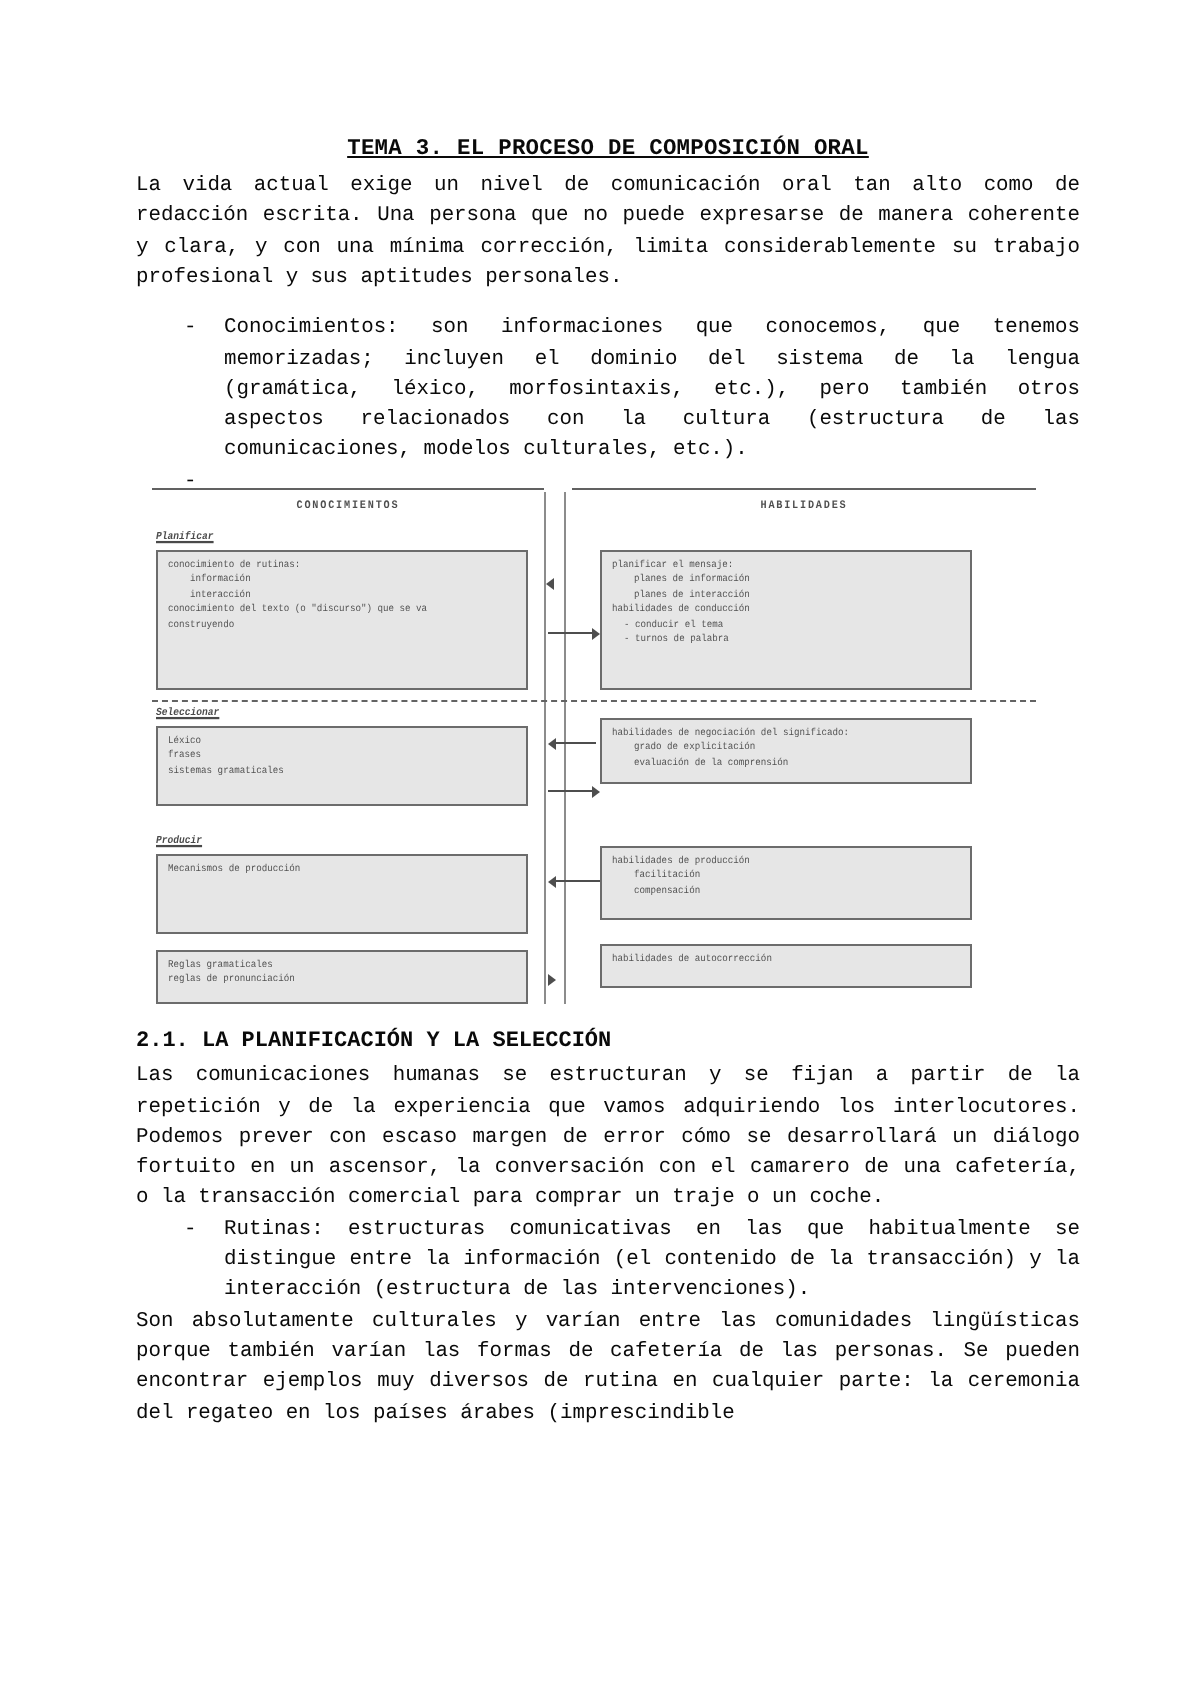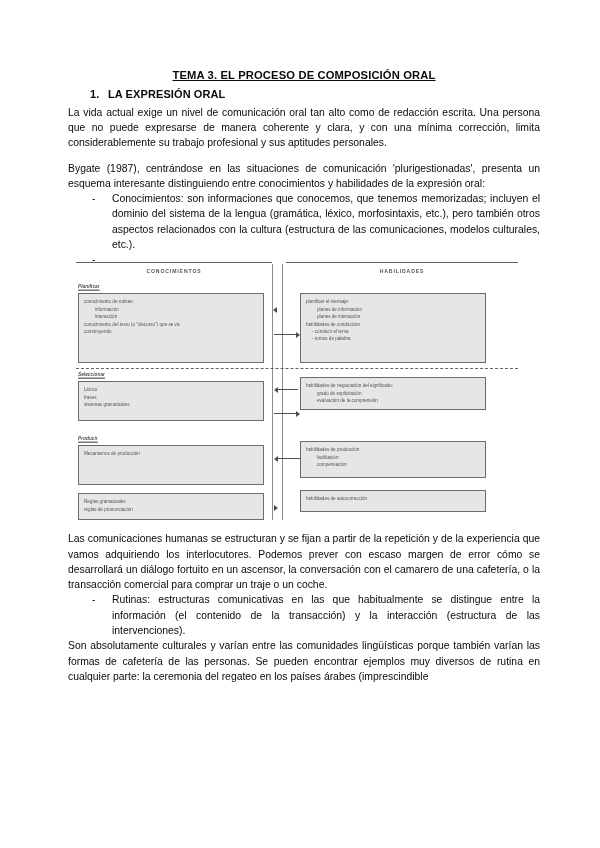--- a/index.html
+++ b/index.html
@@ -3,21 +3,21 @@
 <meta charset="utf-8">
 <style>
   html,body{margin:0;padding:0;}
   body{
     width:600px;height:848px;background:#ffffff;
     font-family:"Liberation Sans", sans-serif;
     color:#0a0a0a;overflow:hidden;position:relative;
   }
   .page{
     position:absolute;left:0;top:0;width:600px;height:737px;
-    padding:68px 60px 16px 68px;box-sizing:border-box;
+    padding:68px 60px 16px 68px;box-sizing:border-box;font-family:Liberation Mono, monospace;
   }
   .doc-title{
     text-align:center;font-weight:bold;font-size:11.2px;
     text-decoration:underline;letter-spacing:.15px;
     margin:0 0 3px 0;line-height:1.35;
   }
   .num-heading{
     font-weight:bold;font-size:11px;margin:0 0 2px 0;
     padding-left:22px;line-height:1.5;letter-spacing:.1px;
   }
@@ -98,30 +98,26 @@
     border-left:0;border-right:4.5px solid #1d1d1d;
   }
 </style>
 </head>
 <body>
 
 <div class="page">
 
   <div class="doc-title">TEMA 3. EL PROCESO DE COMPOSICIÓN ORAL</div>
 
-  <div class="num-heading">
-    <span class="num">1.</span><span>LA EXPRESIÓN ORAL</span>
-  </div>
 
   <p class="para">La vida actual exige un nivel de comunicación oral tan alto como de redacción escrita. Una persona que no puede expresarse de manera coherente y clara, y con una mínima corrección, limita considerablemente su trabajo profesional y sus aptitudes personales.</p>
 
   <div class="spacer"></div>
 
 
-  <p class="para tight">Bygate (1987), centrándose en las situaciones de comunicación 'plurigestionadas', presenta un esquema interesante distinguiendo entre conocimientos y habilidades de la expresión oral:</p>
 
   <ul class="bullets">
     <li>
       <span class="dash">-</span><span>Conocimientos: son informaciones que conocemos, que tenemos memorizadas; incluyen el dominio del sistema de la lengua (gramática, léxico, morfosintaxis, etc.), pero también otros aspectos relacionados con la cultura (estructura de las comunicaciones, modelos culturales, etc.).</span>
     </li>
     <li>
       <span class="dash">-</span>
     </li>
   </ul>
 
@@ -194,20 +190,21 @@
 
     <div class="dg-tick lft" style="left:205px;top:45px;"></div>
     <div class="dg-arrow right" style="left:206px;top:72px;width:22px;"></div>
     <div class="dg-arrow left" style="left:210px;top:127px;width:20px;"></div>
     <div class="dg-arrow right" style="left:206px;top:151px;width:22px;"></div>
     <div class="dg-arrow left" style="left:210px;top:196px;width:22px;"></div>
     <div class="dg-tick" style="left:206px;top:243px;"></div>
 
   </div>
 
+  <div class="sub-heading">2.1. LA PLANIFICACIÓN Y LA SELECCIÓN</div>
 
   <p class="para tight">Las comunicaciones humanas se estructuran y se fijan a partir de la repetición y de la experiencia que vamos adquiriendo los interlocutores. Podemos prever con escaso margen de error cómo se desarrollará un diálogo fortuito en un ascensor, la conversación con el camarero de una cafetería, o la transacción comercial para comprar un traje o un coche.</p>
 
   <ul class="bullets">
     <li>
       <span class="dash">-</span><span>Rutinas: estructuras comunicativas en las que habitualmente se distingue entre la información (el contenido de la transacción) y la interacción (estructura de las intervenciones).</span>
     </li>
   </ul>
 
   <p class="para">Son absolutamente culturales y varían entre las comunidades lingüísticas porque también varían las formas de cafetería de las personas. Se pueden encontrar ejemplos muy diversos de rutina en cualquier parte: la ceremonia del regateo en los países árabes (imprescindible</p>

